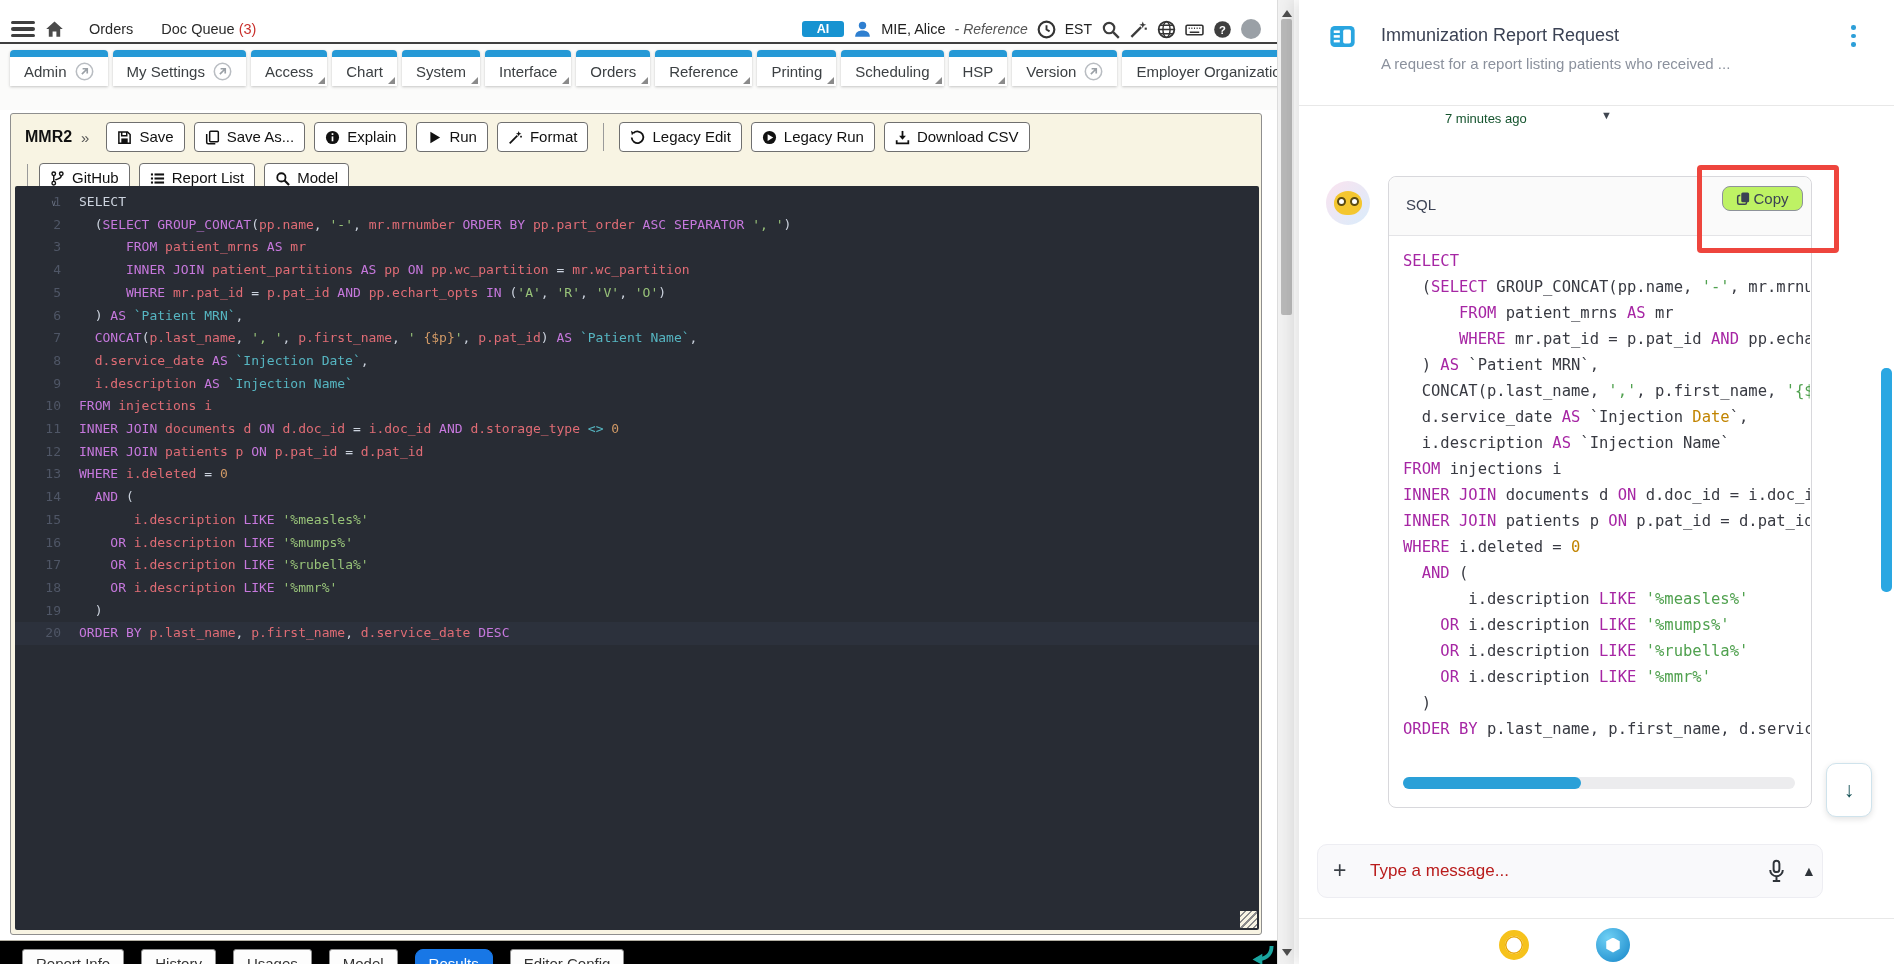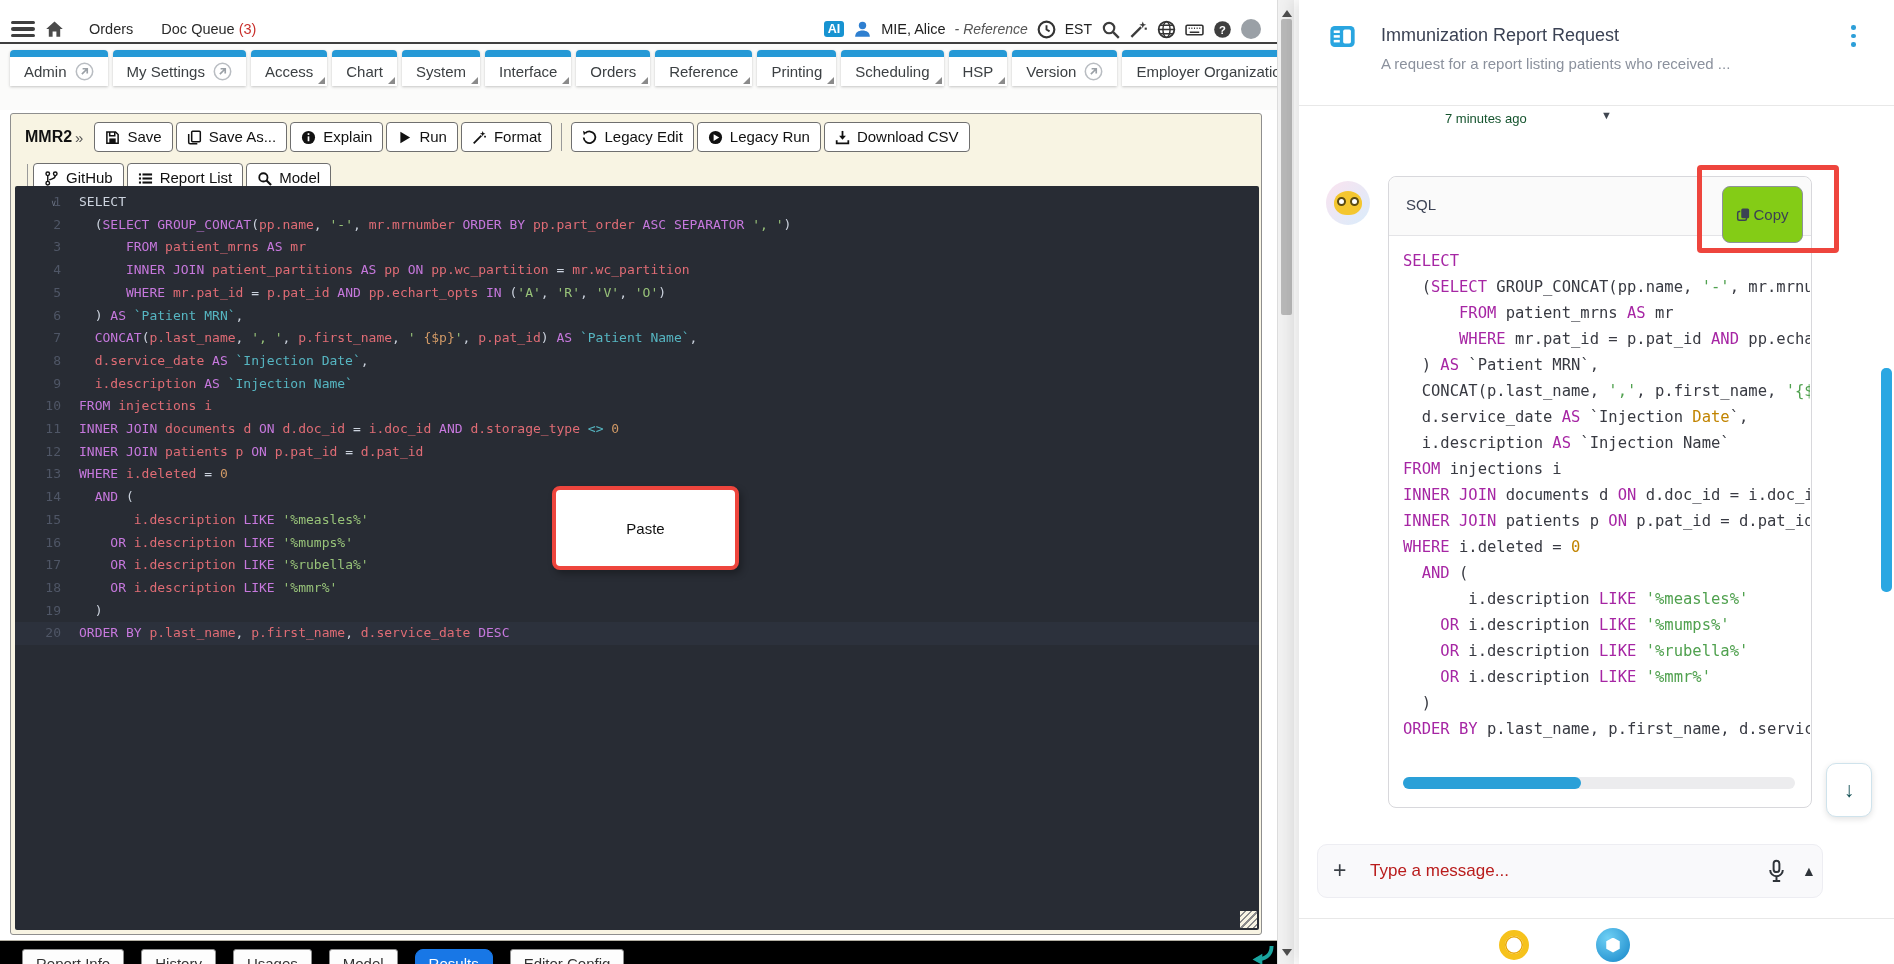--- a/index.html
+++ b/index.html
@@ -9,39 +9,39 @@
   .left-pane{position:absolute;left:0;top:16px;width:1277px;height:964px;background:#fff;}
   .topbar{position:absolute;left:0;top:0;width:1277px;height:26px;background:#fff;
           border-bottom:2px solid #3f3f3f;display:flex;align-items:center;}
   .hamburger{width:24px;height:16px;margin-left:11px;display:flex;flex-direction:column;justify-content:space-between;cursor:pointer;}
   .hamburger i{display:block;height:3.4px;background:#3f3f3f;border-radius:2px;}
   .tb-ic{display:inline-flex;align-items:center;justify-content:center;}
   .tb-ic svg{width:19px;height:19px;}
   .tb-link{font-size:14.5px;color:#2b2b2b;cursor:pointer;}
   .red{color:#c9302c;}
   .tb-right{position:absolute;right:16px;top:0;height:26px;display:flex;align-items:center;gap:9px;}
-  .ai-badge{background:#1793d1;color:#fff;font-weight:bold;font-size:12.5px;padding:2px 4px;border-radius:3px;line-height:1;text-align:right;}
+  .ai-badge{background:#1793d1;color:#fff;font-weight:bold;font-size:12.5px;padding:2px 15px;border-radius:3px;line-height:1;text-align:right;}
   .user-name{font-size:14.5px;color:#222;}
   .user-role{font-size:14px;color:#555;font-style:italic;}
   .tz{font-size:14px;color:#222;}
   .gray-dot{width:20px;height:20px;border-radius:50%;background:#9aa0a6;}
   
   .navbar{position:absolute;left:0;top:28px;width:1285px;height:66px;background:#fbfbfa;overflow:hidden;}
   .navtabs{display:flex;gap:5px;padding:6px 0 0 10px;}
   .ntab{position:relative;background:#fff;border-radius:4px 4px 0 0;box-shadow:0 1px 3px rgba(0,0,0,.22);
         padding:0 14px;height:36px;display:flex;align-items:center;gap:8px;cursor:pointer;flex:0 0 auto;}
   .ntab::before{content:"";position:absolute;left:0;top:0;right:0;height:7px;background:var(--tab-blue,#2599d6);border-radius:4px 4px 0 0;}
   .ntab .nlbl{font-size:15px;color:#3c4043;margin-top:6px;}
   .ntab .ext{margin-top:6px;}
   .ntab .ext svg{width:19px;height:19px;}
   .ntab.fold::after{content:"";position:absolute;right:2px;bottom:2px;border-style:solid;border-width:0 0 7px 7px;border-color:transparent transparent #8a8a8a transparent;}
   
   .shell{position:absolute;left:10px;top:97px;width:1252px;height:822px;background:#f8f4e3;
          border:1px solid #8f8f8f;border-radius:3px;box-sizing:border-box;}
-  .trow{display:flex;align-items:center;gap:3px;padding:5px 0 0 14px;height:36px;}
+  .trow{display:flex;align-items:center;gap:9px;padding:5px 0 0 14px;height:36px;}
   .report-name{font-size:16px;font-weight:bold;color:#111;}
   .expander{font-size:15px;color:#555;margin-right:8px;cursor:pointer;}
   .tbtn{display:inline-flex;align-items:center;gap:7px;background:#fff;border:1px solid #6f6f6f;border-radius:4px;
         padding:5px 10px;font-size:15px;color:#111;font-family:inherit;cursor:pointer;line-height:1.2;}
   .tbtn .icn,.icn{display:inline-flex;}
   .tbtn .icn svg{width:15px;height:15px;}
   .tsep{width:1px;height:28px;background:#9a9a9a;margin:0 6px;}
   
   .codebox{position:absolute;left:4px;top:72px;width:1244px;height:744px;background:#282c34;border-radius:2px;overflow:hidden;}
   .cl{position:relative;display:flex;line-height:22.7px;white-space:pre;font-family:"DejaVu Sans Mono",monospace;font-size:13px;}
@@ -82,21 +82,21 @@
   .rp-time{position:absolute;left:146px;top:111px;font-size:13px;color:#14532d;}
   .rp-caret{position:absolute;left:302px;top:109px;font-size:11px;color:#3f4650;cursor:pointer;}
   .avatar{position:absolute;left:27px;top:181px;width:44px;height:44px;border-radius:50%;
           background:linear-gradient(135deg,#fbe3ef,#d9ecfb);display:flex;align-items:center;justify-content:center;}
   .octo{position:relative;width:28px;height:24px;background:#f4c62f;border-radius:50% 50% 46% 46%;}
   .octo::before,.octo::after{content:"";position:absolute;top:6px;width:9px;height:9px;background:#fff;border:2px solid #5a4a12;border-radius:50%;box-sizing:border-box;}
   .octo::before{left:3px;} .octo::after{right:3px;}
   .card{position:absolute;left:89px;top:176px;width:424px;height:632px;background:#fff;border:1px solid #d8d8dc;border-radius:8px;box-sizing:border-box;}
   .card-head{position:relative;height:58px;background:#fafafa;border-bottom:1px solid #e4e4e7;border-radius:8px 8px 0 0;}
   .lang-lbl{position:absolute;left:17px;top:19px;font-size:15px;color:#3b4254;}
-  .copy-btn{position:absolute;left:333px;top:9px;width:81px;height:57px;background:#84cc16;border:1.5px solid #8d9299;border-radius:8px;
+  .copy-btn{position:absolute;left:333px;top:9px;width:81px;height:25px;background:#bef264;border:1.5px solid #8d9299;border-radius:8px;
             display:flex;align-items:center;justify-content:center;gap:2px;font-size:15px;color:#3b4254;font-family:inherit;cursor:pointer;box-sizing:border-box;}
   .copy-btn svg{width:15px;height:15px;}
   .card-code{position:absolute;left:0;top:58px;right:1px;bottom:44px;overflow:hidden;padding:13px 0 0 14px;}
   .rl{white-space:pre;font-family:"DejaVu Sans Mono",monospace;font-size:15.5px;line-height:26px;}
   .rk-K{color:#a626a4;} .rk-T{color:#383a42;} .rk-S{color:#50a14f;} .rk-G{color:#c18401;}
   .hsb{position:absolute;left:14px;top:600px;width:392px;height:12px;background:#ececee;border-radius:6px;}
   .hsb .hthumb{position:absolute;left:0;top:0;width:178px;height:12px;background:#2aa0d8;border-radius:6px;}
   .copy-annotation{position:absolute;left:398px;top:165px;width:142px;height:88px;border:5px solid var(--annotation-red,#ee453d);border-radius:4px;box-sizing:border-box;pointer-events:none;}
   .down-btn{position:absolute;left:527px;top:763px;width:46px;height:54px;background:#fff;border:1px solid #cfe3ec;border-radius:10px;
             box-shadow:0 2px 6px rgba(0,0,0,.12);display:flex;align-items:center;justify-content:center;
@@ -389,23 +389,20 @@
           <div class="cl"><span class="gut">16</span><span class="ct"><span class="tk-d">    </span><span class="tk-k">OR</span><span class="tk-d"> </span><span class="tk-i">i.description</span><span class="tk-d"> </span><span class="tk-k">LIKE</span><span class="tk-d"> </span><span class="tk-s">'%mumps%'</span></span></div>
           <div class="cl"><span class="gut">17</span><span class="ct"><span class="tk-d">    </span><span class="tk-k">OR</span><span class="tk-d"> </span><span class="tk-i">i.description</span><span class="tk-d"> </span><span class="tk-k">LIKE</span><span class="tk-d"> </span><span class="tk-s">'%rubella%'</span></span></div>
           <div class="cl"><span class="gut">18</span><span class="ct"><span class="tk-d">    </span><span class="tk-k">OR</span><span class="tk-d"> </span><span class="tk-i">i.description</span><span class="tk-d"> </span><span class="tk-k">LIKE</span><span class="tk-d"> </span><span class="tk-s">'%mmr%'</span></span></div>
           <div class="cl"><span class="gut">19</span><span class="ct"><span class="tk-d">  )</span></span></div>
           <div class="cl active"><span class="gut">20</span><span class="ct"><span class="tk-k">ORDER</span><span class="tk-d"> </span><span class="tk-k">BY</span><span class="tk-d"> </span><span class="tk-i">p.last_name</span><span class="tk-d">, </span><span class="tk-i">p.first_name</span><span class="tk-d">, </span><span class="tk-i">d.service_date</span><span class="tk-d"> </span><span class="tk-k">DESC</span></span></div>
         </div>
       <div class="grip"></div>
     </div>
   </div>
 
-  <div class="paste-box">
-    <span>Paste</span>
-  </div>
 
   <div class="bottombar">
     <div class="btabs">
         <button class="btab">Report Info</button>
         <button class="btab">History</button>
         <button class="btab">Usages</button>
         <button class="btab">Model</button>
         <button class="btab active">Results</button>
         <button class="btab">Editor Config</button>
       </div>

